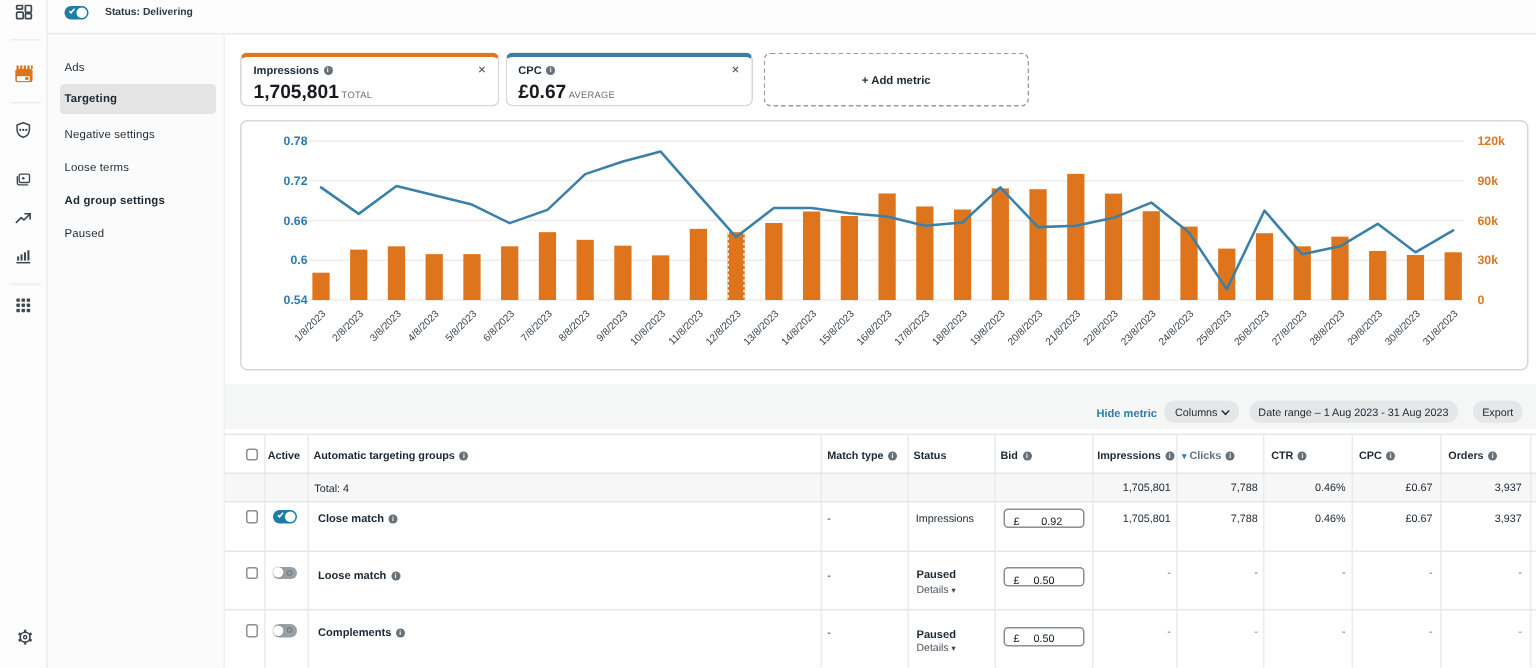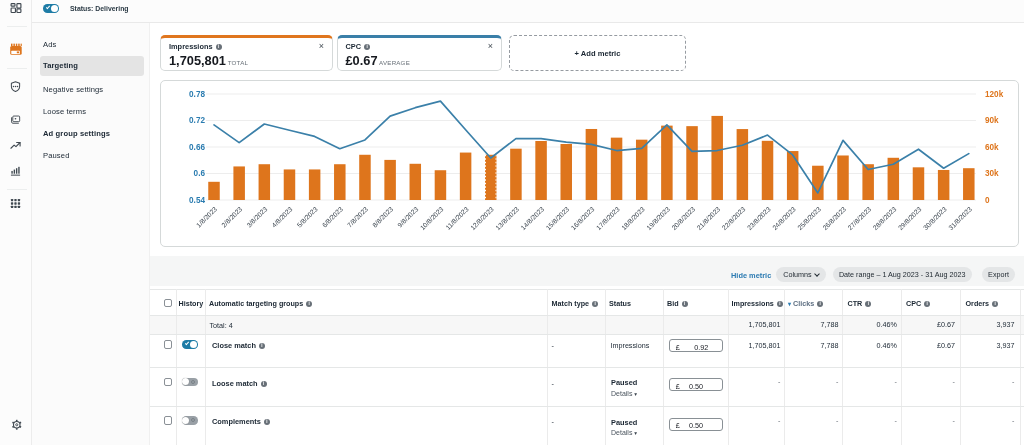--- a/index.html
+++ b/index.html
@@ -202,21 +202,21 @@
 <div class="abs" style="left:727.8px;top:289px;width:1px;height:156px;background:#ebebeb"></div>
 <div class="abs" style="left:783.9px;top:289px;width:1px;height:156px;background:#ebebeb"></div>
 <div class="abs" style="left:842.4px;top:289px;width:1px;height:156px;background:#ebebeb"></div>
 <div class="abs" style="left:900.6px;top:289px;width:1px;height:156px;background:#ebebeb"></div>
 <div class="abs" style="left:960.1px;top:289px;width:1px;height:156px;background:#ebebeb"></div>
 <div class="abs" style="left:150px;top:314.5px;width:874px;border-top:1px solid #e5e7e7"></div>
 <div class="abs" style="left:150px;top:333.5px;width:874px;border-top:1px solid #e5e7e7"></div>
 <div class="abs" style="left:150px;top:367px;width:874px;border-top:1px solid #e5e7e7"></div>
 <div class="abs" style="left:150px;top:406px;width:874px;border-top:1px solid #e5e7e7"></div>
 <div style="position:absolute;left:163.5px;top:298.5px;width:8.5px;height:8.5px;border:1px solid #8a9096;border-radius:2px;background:#fff;box-sizing:border-box"></div>
-<div class="abs hdr" style="left:178.5px;top:298.5px">History</div>
+<div class="abs hdr" style="left:178.5px;top:298.5px">Active</div>
 <div class="abs hdr" style="left:209px;top:298.5px">Automatic targeting groups<span style="display:inline-block;vertical-align:1px;width:6px;height:6px;border-radius:50%;background:#687078;color:#fff;font-size:4.5px;line-height:6px;text-align:center;font-weight:bold;margin-left:3px;">i</span></div>
 <div class="abs hdr" style="left:551.5px;top:298.5px">Match type<span style="display:inline-block;vertical-align:1px;width:6px;height:6px;border-radius:50%;background:#687078;color:#fff;font-size:4.5px;line-height:6px;text-align:center;font-weight:bold;margin-left:3px;">i</span></div>
 <div class="abs hdr" style="left:609px;top:298.5px">Status</div>
 <div class="abs hdr" style="left:667px;top:298.5px">Bid<span style="display:inline-block;vertical-align:1px;width:6px;height:6px;border-radius:50%;background:#687078;color:#fff;font-size:4.5px;line-height:6px;text-align:center;font-weight:bold;margin-left:3px;">i</span></div>
 <div class="abs hdr" style="left:731.5px;top:298.5px">Impressions<span style="display:inline-block;vertical-align:1px;width:6px;height:6px;border-radius:50%;background:#687078;color:#fff;font-size:4.5px;line-height:6px;text-align:center;font-weight:bold;margin-left:3px;">i</span></div>
 <div class="abs hdr" style="left:788px;top:298.5px;color:#5f7083"><span style="color:#2d7db3;font-size:6px">▾</span> Clicks<span style="display:inline-block;vertical-align:1px;width:6px;height:6px;border-radius:50%;background:#687078;color:#fff;font-size:4.5px;line-height:6px;text-align:center;font-weight:bold;margin-left:3px;">i</span></div>
 <div class="abs hdr" style="left:847.5px;top:298.5px">CTR<span style="display:inline-block;vertical-align:1px;width:6px;height:6px;border-radius:50%;background:#687078;color:#fff;font-size:4.5px;line-height:6px;text-align:center;font-weight:bold;margin-left:3px;">i</span></div>
 <div class="abs hdr" style="left:906px;top:298.5px">CPC<span style="display:inline-block;vertical-align:1px;width:6px;height:6px;border-radius:50%;background:#687078;color:#fff;font-size:4.5px;line-height:6px;text-align:center;font-weight:bold;margin-left:3px;">i</span></div>
 <div class="abs hdr" style="left:965.5px;top:298.5px">Orders<span style="display:inline-block;vertical-align:1px;width:6px;height:6px;border-radius:50%;background:#687078;color:#fff;font-size:4.5px;line-height:6px;text-align:center;font-weight:bold;margin-left:3px;">i</span></div>
 <div class="abs num" style="left:209.5px;top:320.5px">Total: 4</div>

